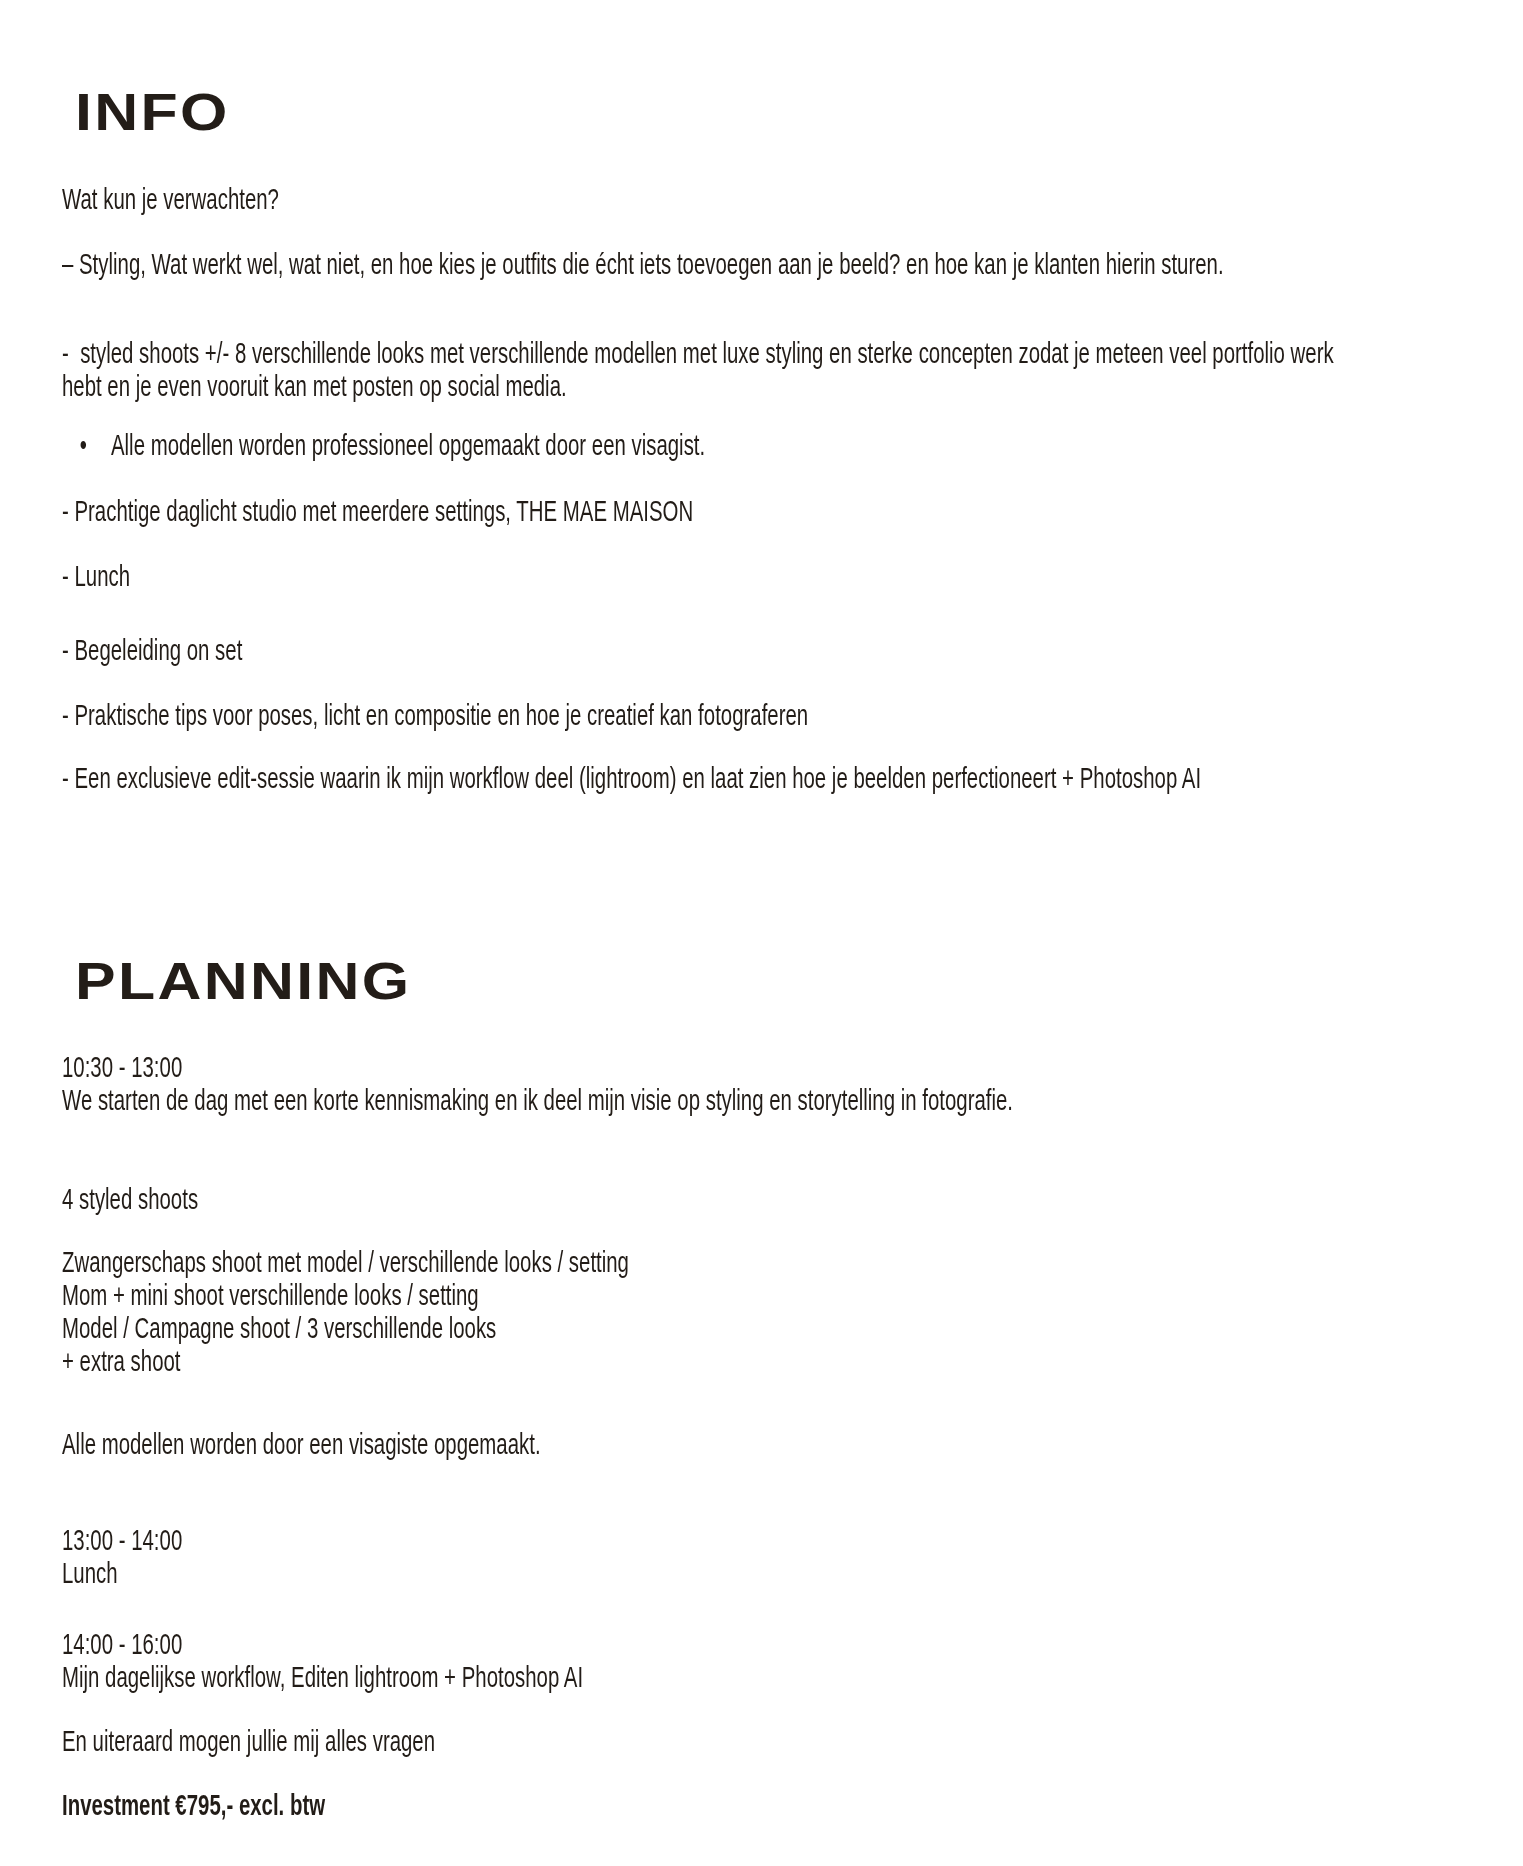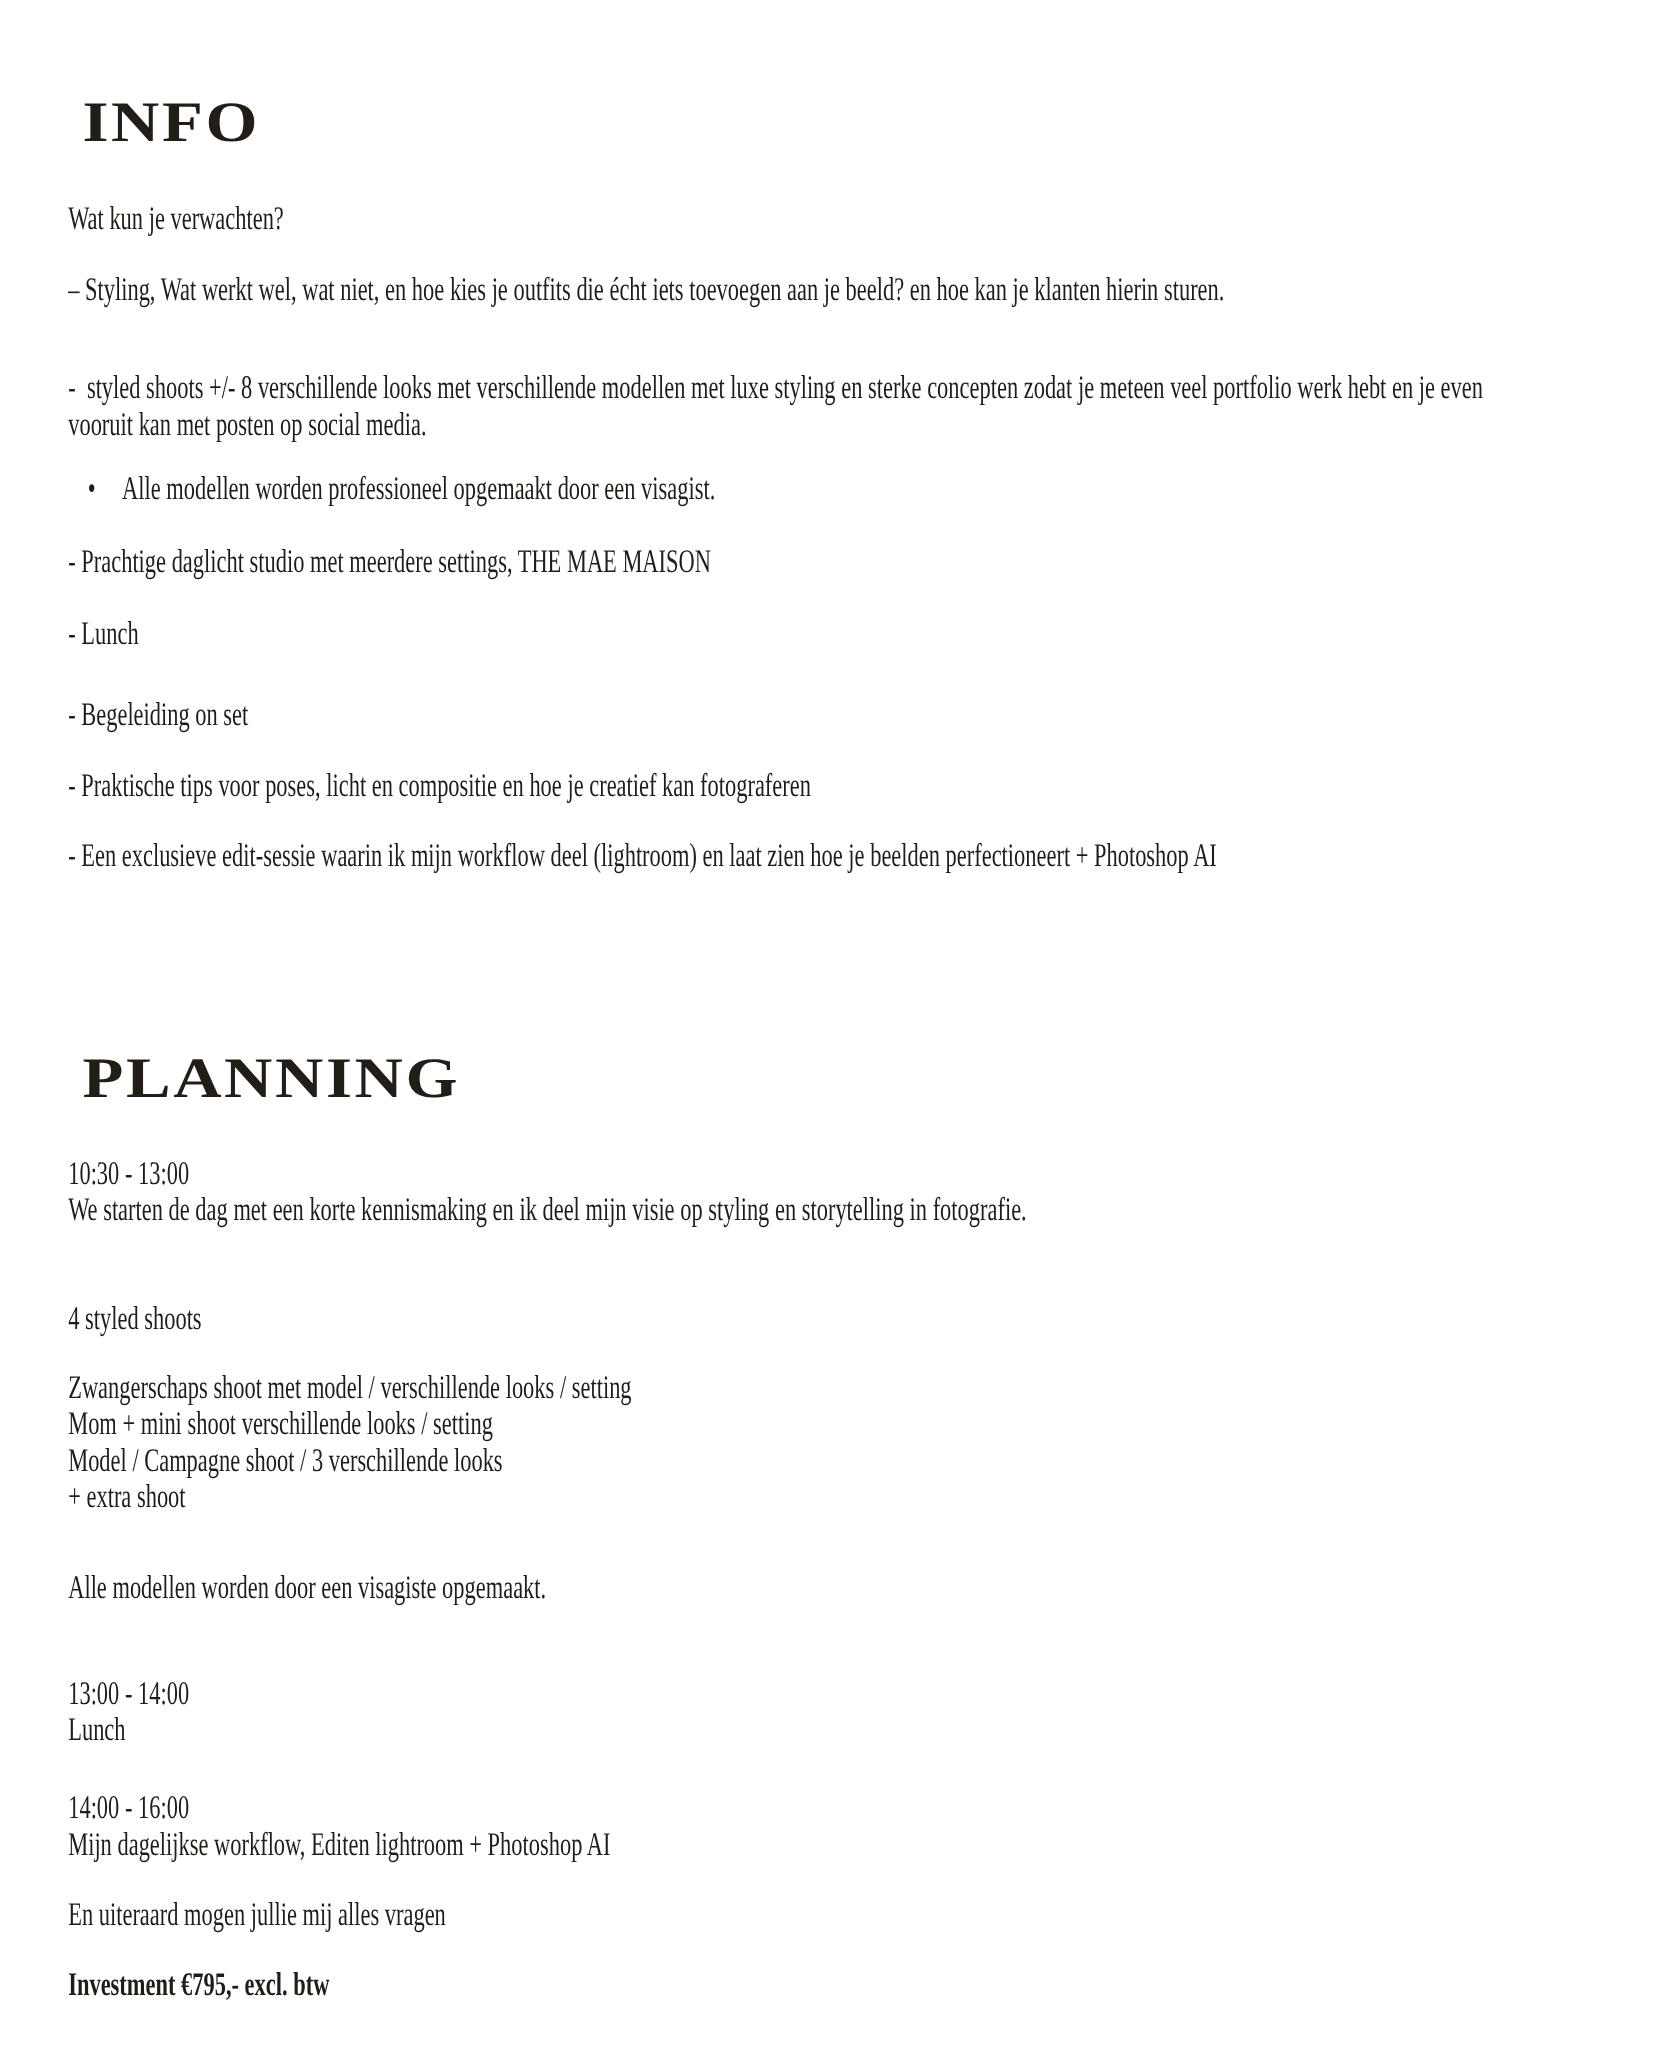--- a/index.html
+++ b/index.html
@@ -3,21 +3,21 @@
 <meta charset="utf-8">
 <title>Workshop Info</title>
 <style>
   html, body { margin: 0; padding: 0; background: #ffffff; overflow: hidden; }
   body {
     width: 1523px; height: 1866px;
     font-family: "Liberation Sans", sans-serif;
     color: #221c17;
     position: relative;
   }
-  .page { padding: 0 62px; font-family: Liberation Serif, serif; }
+  .page { padding: 0 62px; }
 
   
   .display-heading {
     font-size: 52px;
     font-weight: 700;
     line-height: 54px;
     letter-spacing: 2px;
     white-space: nowrap;
     transform: scaleX(1.17);
     transform-origin: left top;

